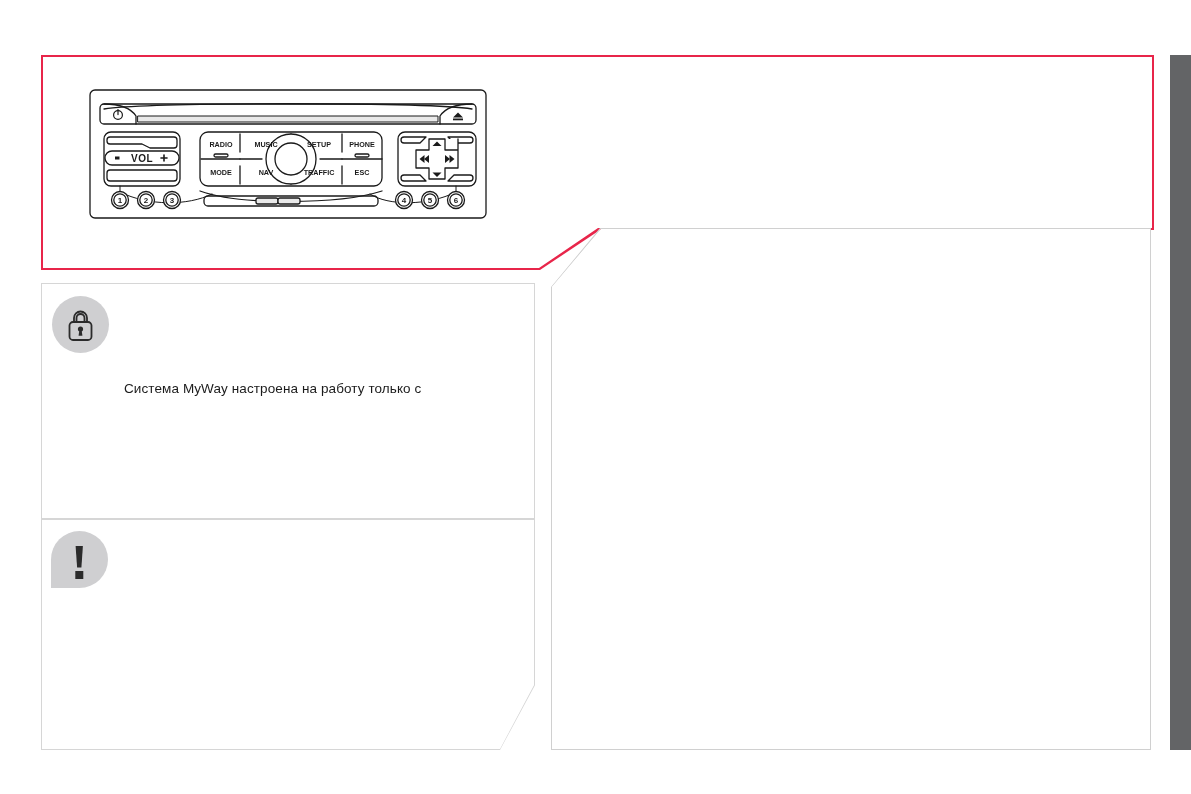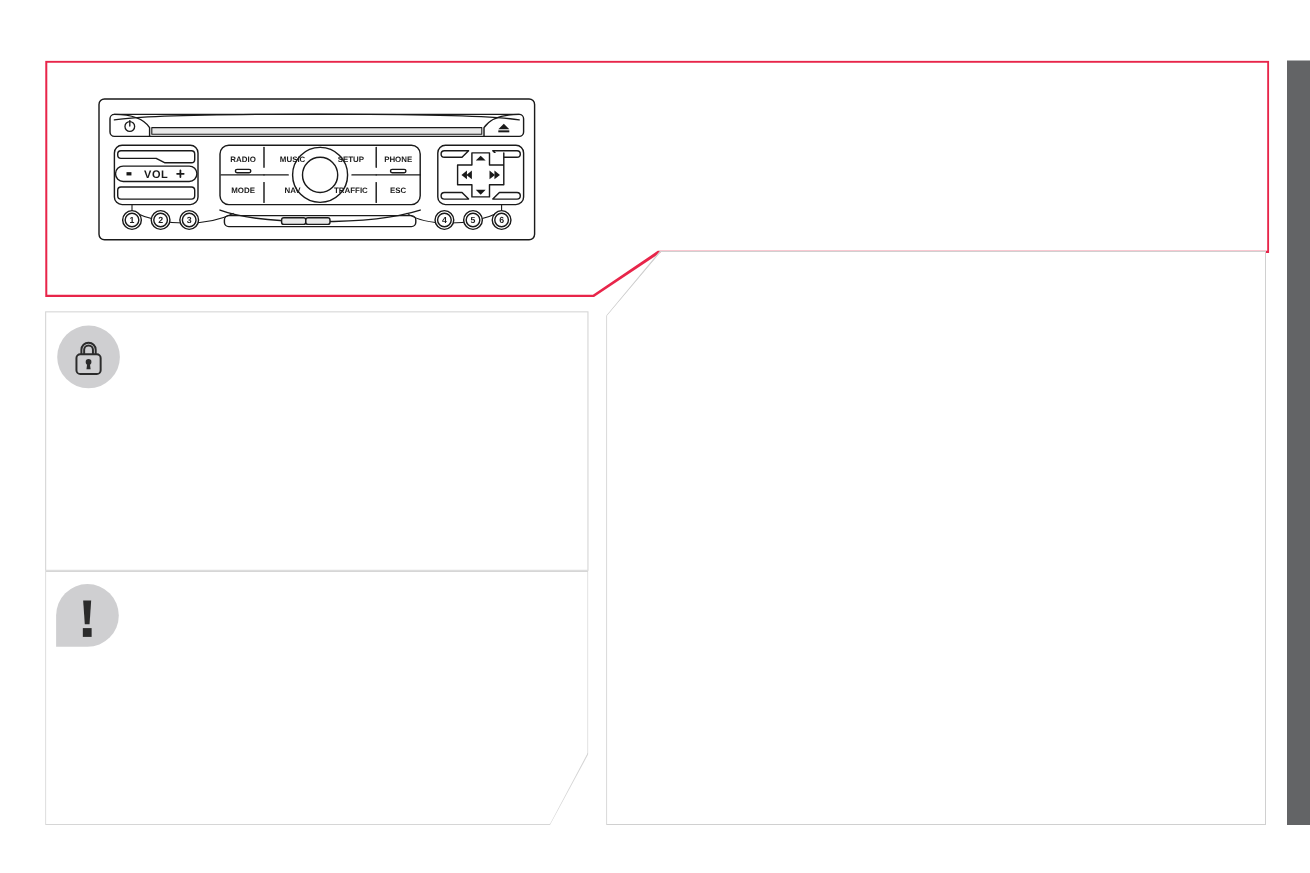--- a/index.html
+++ b/index.html
@@ -239,20 +239,21 @@
           <rect x="17.5" y="26" width="22" height="18" rx="3.5"></rect>
           <path d="M22 26 v-4 a6.5 6.5 0 0 1 13 0 v4"></path>
           <path d="M24.5 26 v-4 a4 4 0 0 1 8 0 v4"></path>
         </g>
         <g fill="#2b2b2b">
           <circle cx="28.5" cy="33" r="2.6"></circle>
           <path d="M27.3 34.5 h2.4 l.7 5.2 h-3.8 z"></path>
         </g>
       </svg>
     </div>
+    <div class="info-text">Система MyWay настроена на работу только с</div>
   </div>
 
   <div id="warn-box">
     <div class="wb-border"></div>
     <div class="wb-fill"></div>
     <div class="icon-badge warn">
       <svg width="57" height="57" viewBox="0 0 57 57" xmlns="http://www.w3.org/2000/svg">
         <g fill="#2b2b2b">
           <path d="M24.6 15 h7.3 l-1.5 21.5 h-4.3 z"></path>
           <rect x="24.3" y="40" width="8" height="8"></rect>

